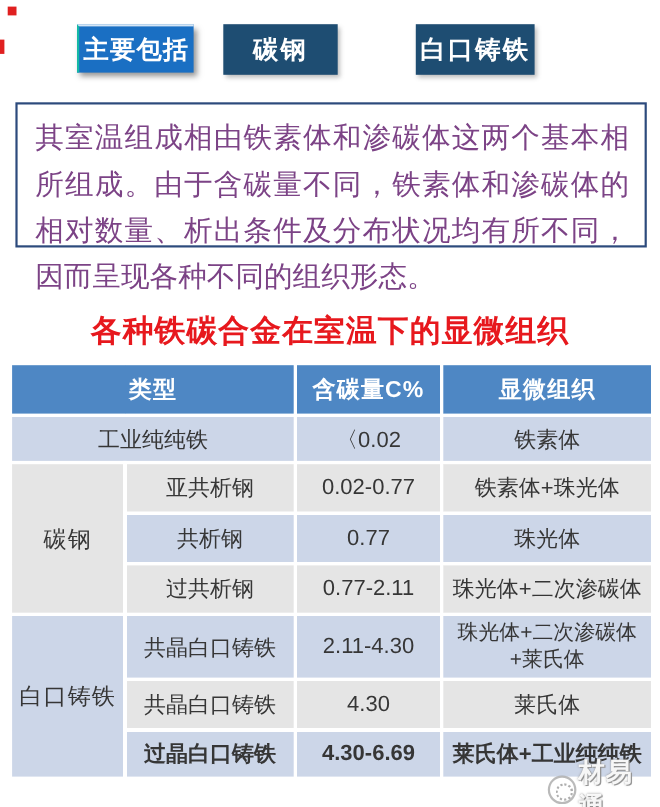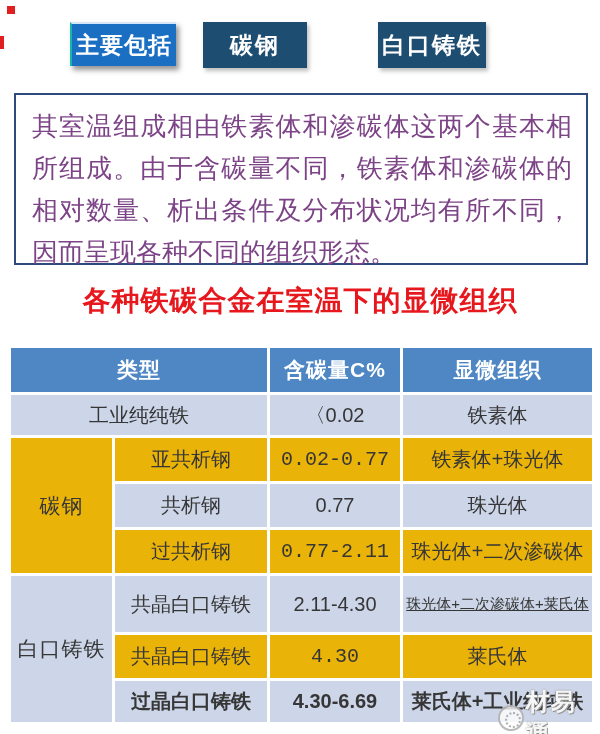--- a/index.html
+++ b/index.html
@@ -25,55 +25,55 @@
     box-shadow:2px 3px 4px rgba(70,70,70,.35); letter-spacing:2px;
   }
   .btn-dark.steel { left:203px; width:104px; }
   .btn-dark.iron  { left:378px; width:108px; }
 
   .mark-a { position:absolute; left:7px; top:6px;  width:8px; height:8px;  background:#e02020; }
   .mark-b { position:absolute; left:0;   top:36px; width:4px; height:13px; background:#e02020; }
 
   
   .intro-box {
-    position:absolute; left:14px; top:93px; width:574px; height:172px;
+    position:absolute; left:14px; top:93px; width:574px; height:132px;
     border:2px solid #2c4a7c; background:#ffffff; box-sizing:border-box;
     padding:10px 14px 0 16px;
     font-family:"DejaVu Serif", serif;
     font-size:26px; line-height:42px; color:#7c4386; text-align:justify;
   }
 
   
   .section-title {
     position:absolute; left:0; top:282px; width:600px; text-align:center;
     color:#e7181d; font-size:28px; font-weight:bold; letter-spacing:1px;
   }
 
   
   table.micro {
-    position:absolute; left:8px; top:345px; width:584px;
+    position:absolute; left:8px; top:329px; width:584px;
     border-collapse:collapse; table-layout:fixed;
     font-size:20px; color:#363636;
   }
   table.micro th, table.micro td {
     border:3px solid #ffffff; text-align:center; vertical-align:middle;
     padding:0 2px; overflow:hidden;
   }
   table.micro th {
     background:#4e87c4; color:#ffffff; font-size:21px; font-weight:bold;
     height:44px; letter-spacing:1px;
   }
   .dark  { background:#ccd6e8;margin-left:48px; }
-  .light { background:#eab308;font-family:Liberation Mono, monospace; }
+  .light { background:#e5e5e5; }
   .h-r0 { height:40px; }
   .h-std { height:43px; }
   .h-tall { height:56px; }
   .h-r6 { height:41px;font-weight:bold; }
   .grp { font-size:21px; letter-spacing:1px; }
-  .small { font-size:15px; line-height:24px;text-decoration:underline; }
+  .small { font-size:19px; line-height:24px; }
 
   
   .watermark {
     position:absolute; left:498px; top:686px; display:flex; align-items:center;
     gap:2px; pointer-events:none;
   }
   .wm-circle {
     width:26px; height:26px; border-radius:50%;
     background:rgba(255,255,255,.78); border:2px solid rgba(130,130,130,.55);
     box-sizing:border-box; position:relative;

